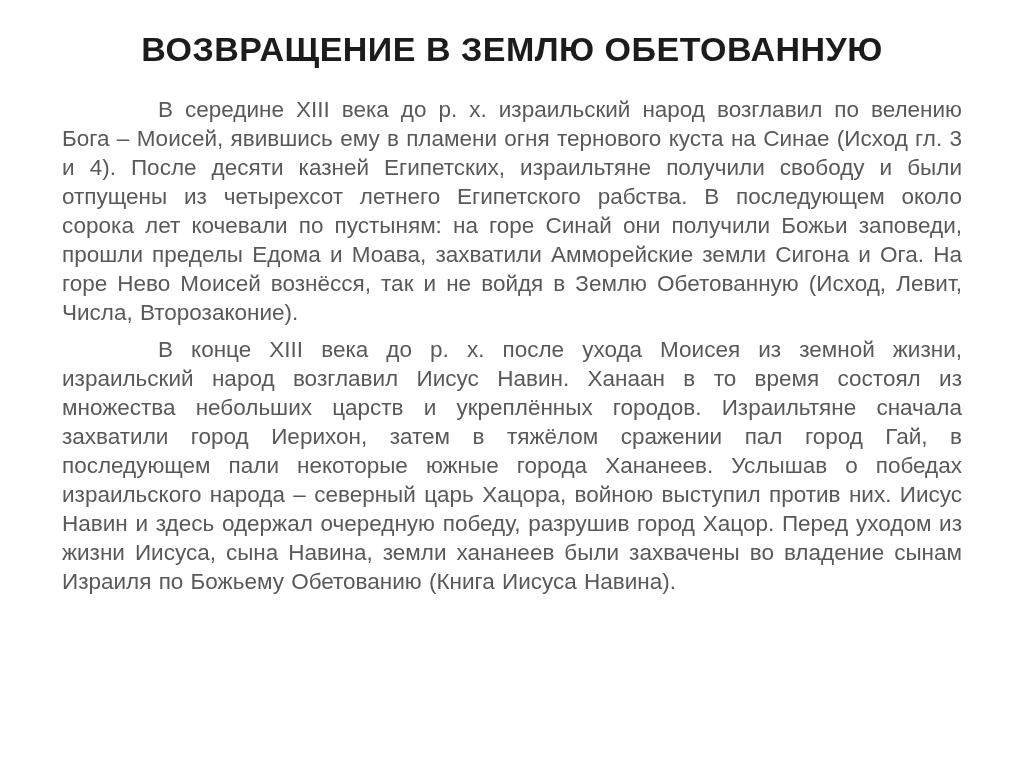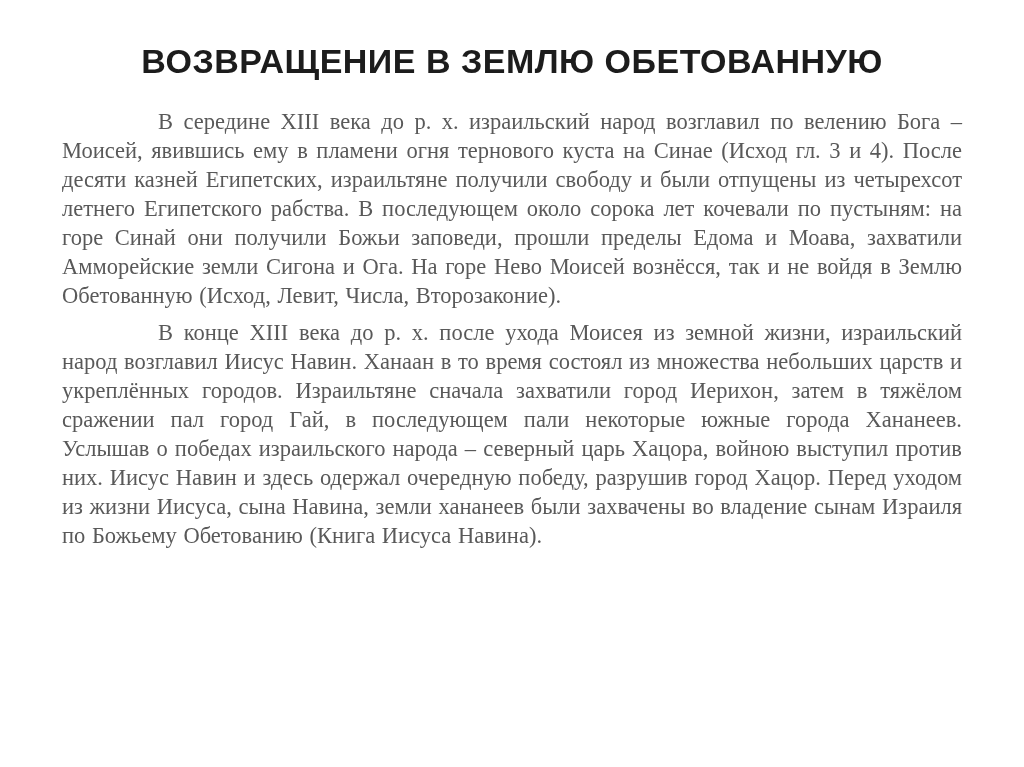--- a/index.html
+++ b/index.html
@@ -11,42 +11,41 @@
       position: relative;
       width: 1024px;
       height: 767px;
       background: #ffffff;
       overflow: hidden;
       box-sizing: border-box;
       font-family: "Liberation Sans", "DejaVu Sans", sans-serif;
     }
     .slide-title {
       margin: 0;
-      padding-top: 42px;
+      padding-top: 30px;
       text-align: center;
       font-size: 34px;
       font-weight: 700;
       letter-spacing: 0.5px;
       color: #1c1c1c;
       font-family: "Liberation Sans", "DejaVu Sans", sans-serif;
     }
     .slide-body {
       margin: 26px 62px 0 62px;
       color: #595959;
     }
     .slide-body p {
       margin: 0 0 8px 0;
       font-size: 22.5px;
       line-height: 29px;
       text-align: justify;
       text-align-last: left;
       text-indent: 96px;
       color: #595959;
       word-spacing: 1px;
-      font-family: Liberation Serif, serif;
     }
   </style>
 </head>
 <body>
 
 <div class="slide">
   <h1 class="slide-title">ВОЗВРАЩЕНИЕ В ЗЕМЛЮ ОБЕТОВАННУЮ</h1>
   <div class="slide-body">
     <p>В середине XIII века до р. х. израильский народ возглавил по велению Бога – Моисей, явившись ему в пламени огня тернового куста на Синае (Исход гл. 3 и 4). После десяти казней Египетских, израильтяне получили свободу и были отпущены из четырехсот летнего Египетского рабства. В последующем около сорока лет кочевали по пустыням: на горе Синай они получили Божьи заповеди, прошли пределы Едома и Моава, захватили Амморейские земли Сигона и Ога. На горе Нево Моисей вознёсся, так и не войдя в Землю Обетованную (Исход, Левит, Числа, Второзаконие).</p>
     <p>В конце XIII века до р. х. после ухода Моисея из земной жизни, израильский народ возглавил Иисус Навин. Ханаан в то время состоял из множества небольших царств и укреплённых городов. Израильтяне сначала захватили город Иерихон, затем в тяжёлом сражении пал город Гай, в последующем пали некоторые южные города Хананеев. Услышав о победах израильского народа – северный царь Хацора, войною выступил против них. Иисус Навин и здесь одержал очередную победу, разрушив город Хацор. Перед уходом из жизни Иисуса, сына Навина, земли хананеев были захвачены во владение сынам Израиля по Божьему Обетованию (Книга Иисуса Навина).</p>

